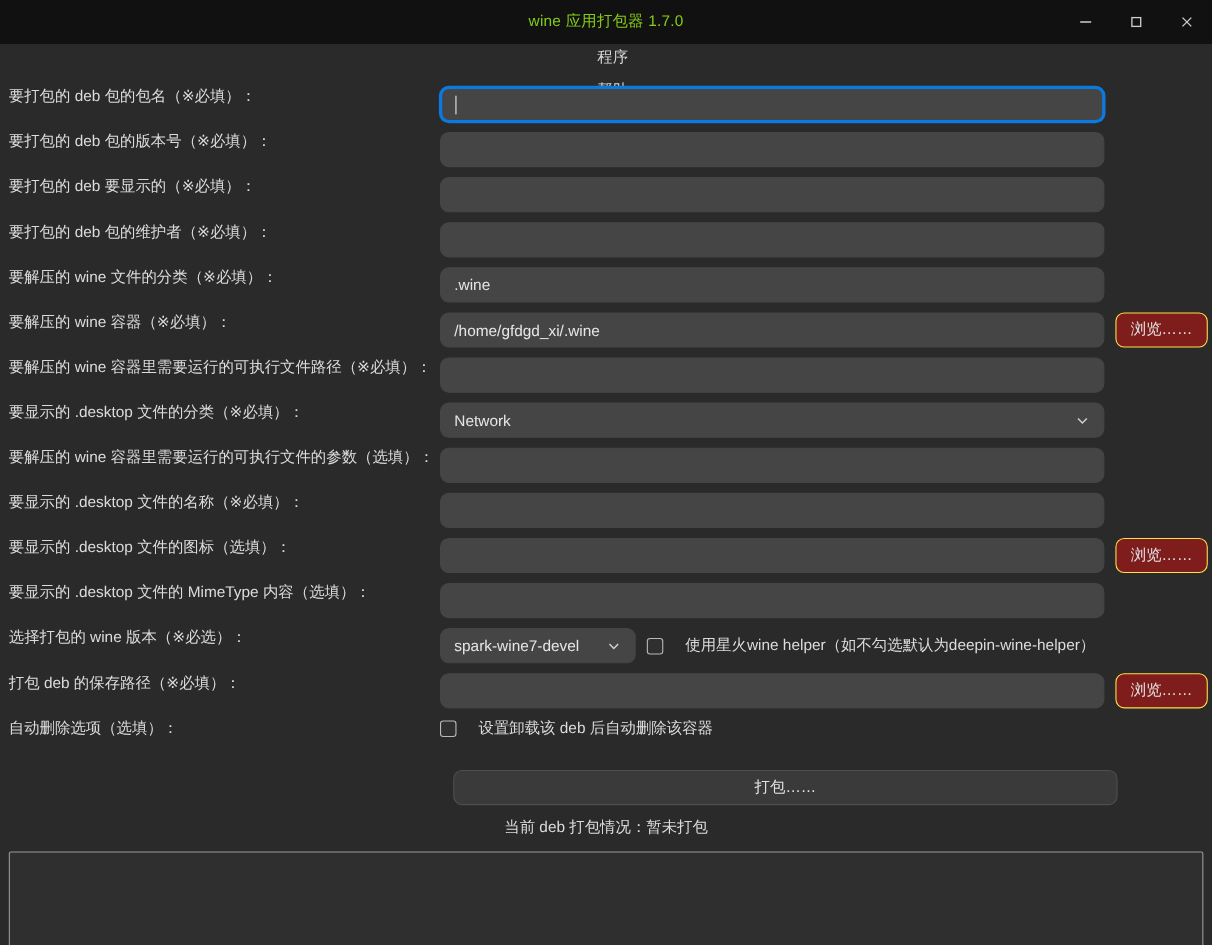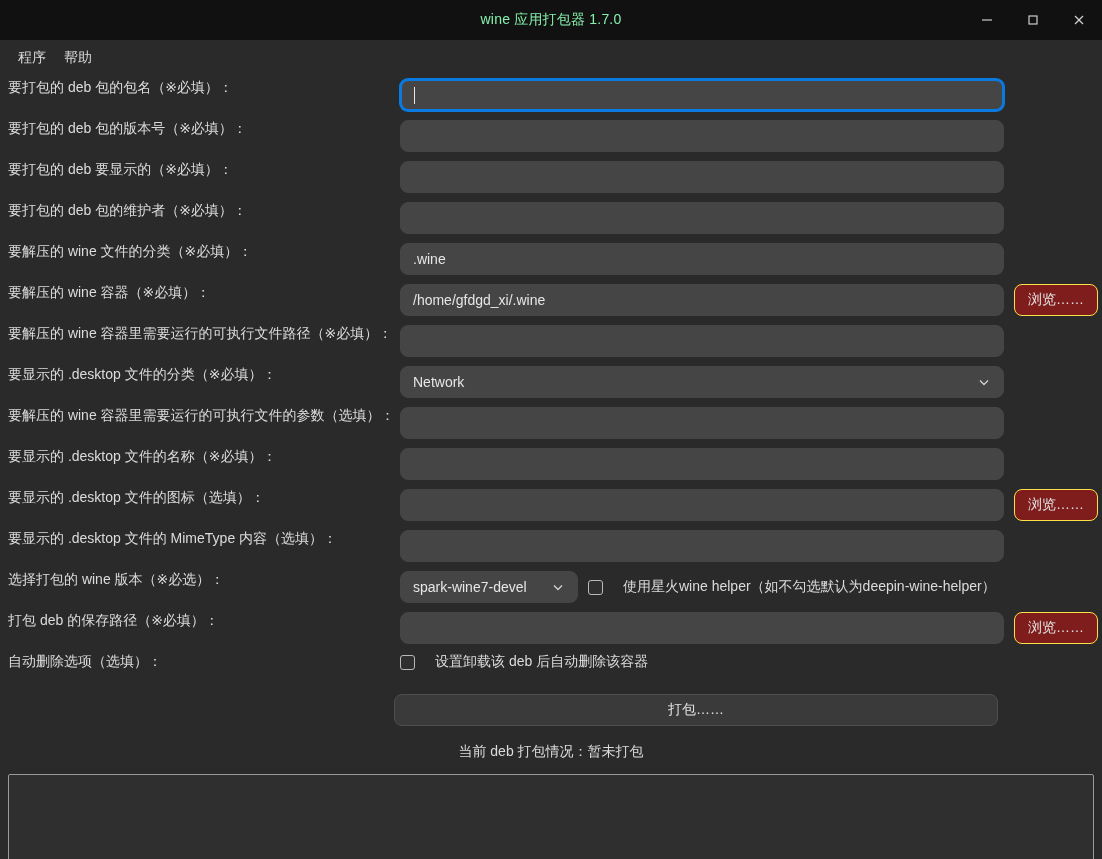--- a/index.html
+++ b/index.html
@@ -15,21 +15,21 @@
   .titlebar {
     position: relative;
     height: 40px;
     background: #111111;
     display: flex;
     align-items: center;
     justify-content: center;
   }
   .title-text {
     font-size: 14px;
-    color: #86efac;
+    color: #84cc16;
     letter-spacing: .2px;
   }
   .win-controls {
     position: absolute;
     right: 0; top: 0;
     height: 40px;
     display: flex;
     align-items: center;
   }
   .win-btn {
@@ -42,20 +42,21 @@
   .win-btn svg { display: block; }
 
   
   .menubar {
     height: 35px;
     background: #2a2a2a;
     display: flex;
     align-items: center;
     padding-left: 12px;
     gap: 6px;
+    flex-direction: column;
   }
   .menu-item {
     font-size: 14px;
     color: #d8d8d8;
     padding: 3px 6px;
     border-radius: 4px;
     cursor: default;
     white-space: nowrap;
   }
 
@@ -159,21 +160,21 @@
     border-radius: 3px;
     background: #2f2f2f;
     flex: 0 0 15px;
   }
   .check-label {
     font-size: 14px;
     color: #dcdcdc;
     white-space: nowrap;
   }
 
-  .pack-row { padding-left: 2px; height: 44px; display: flex; }
+  .pack-row { padding-left: 20px; height: 44px; display: flex; align-items: center; }
   .pack-spacer { width: 392px; flex: 0 0 392px; }
   .pack-btn {
     width: 604px;
     height: 32px;
     background: #3a3a3a;
     border: 1px solid #4e4e4e;
     border-radius: 8px;
     color: #e2e2e2;
     font-size: 14px;
     font-family: "Liberation Sans", "DejaVu Sans", sans-serif;

